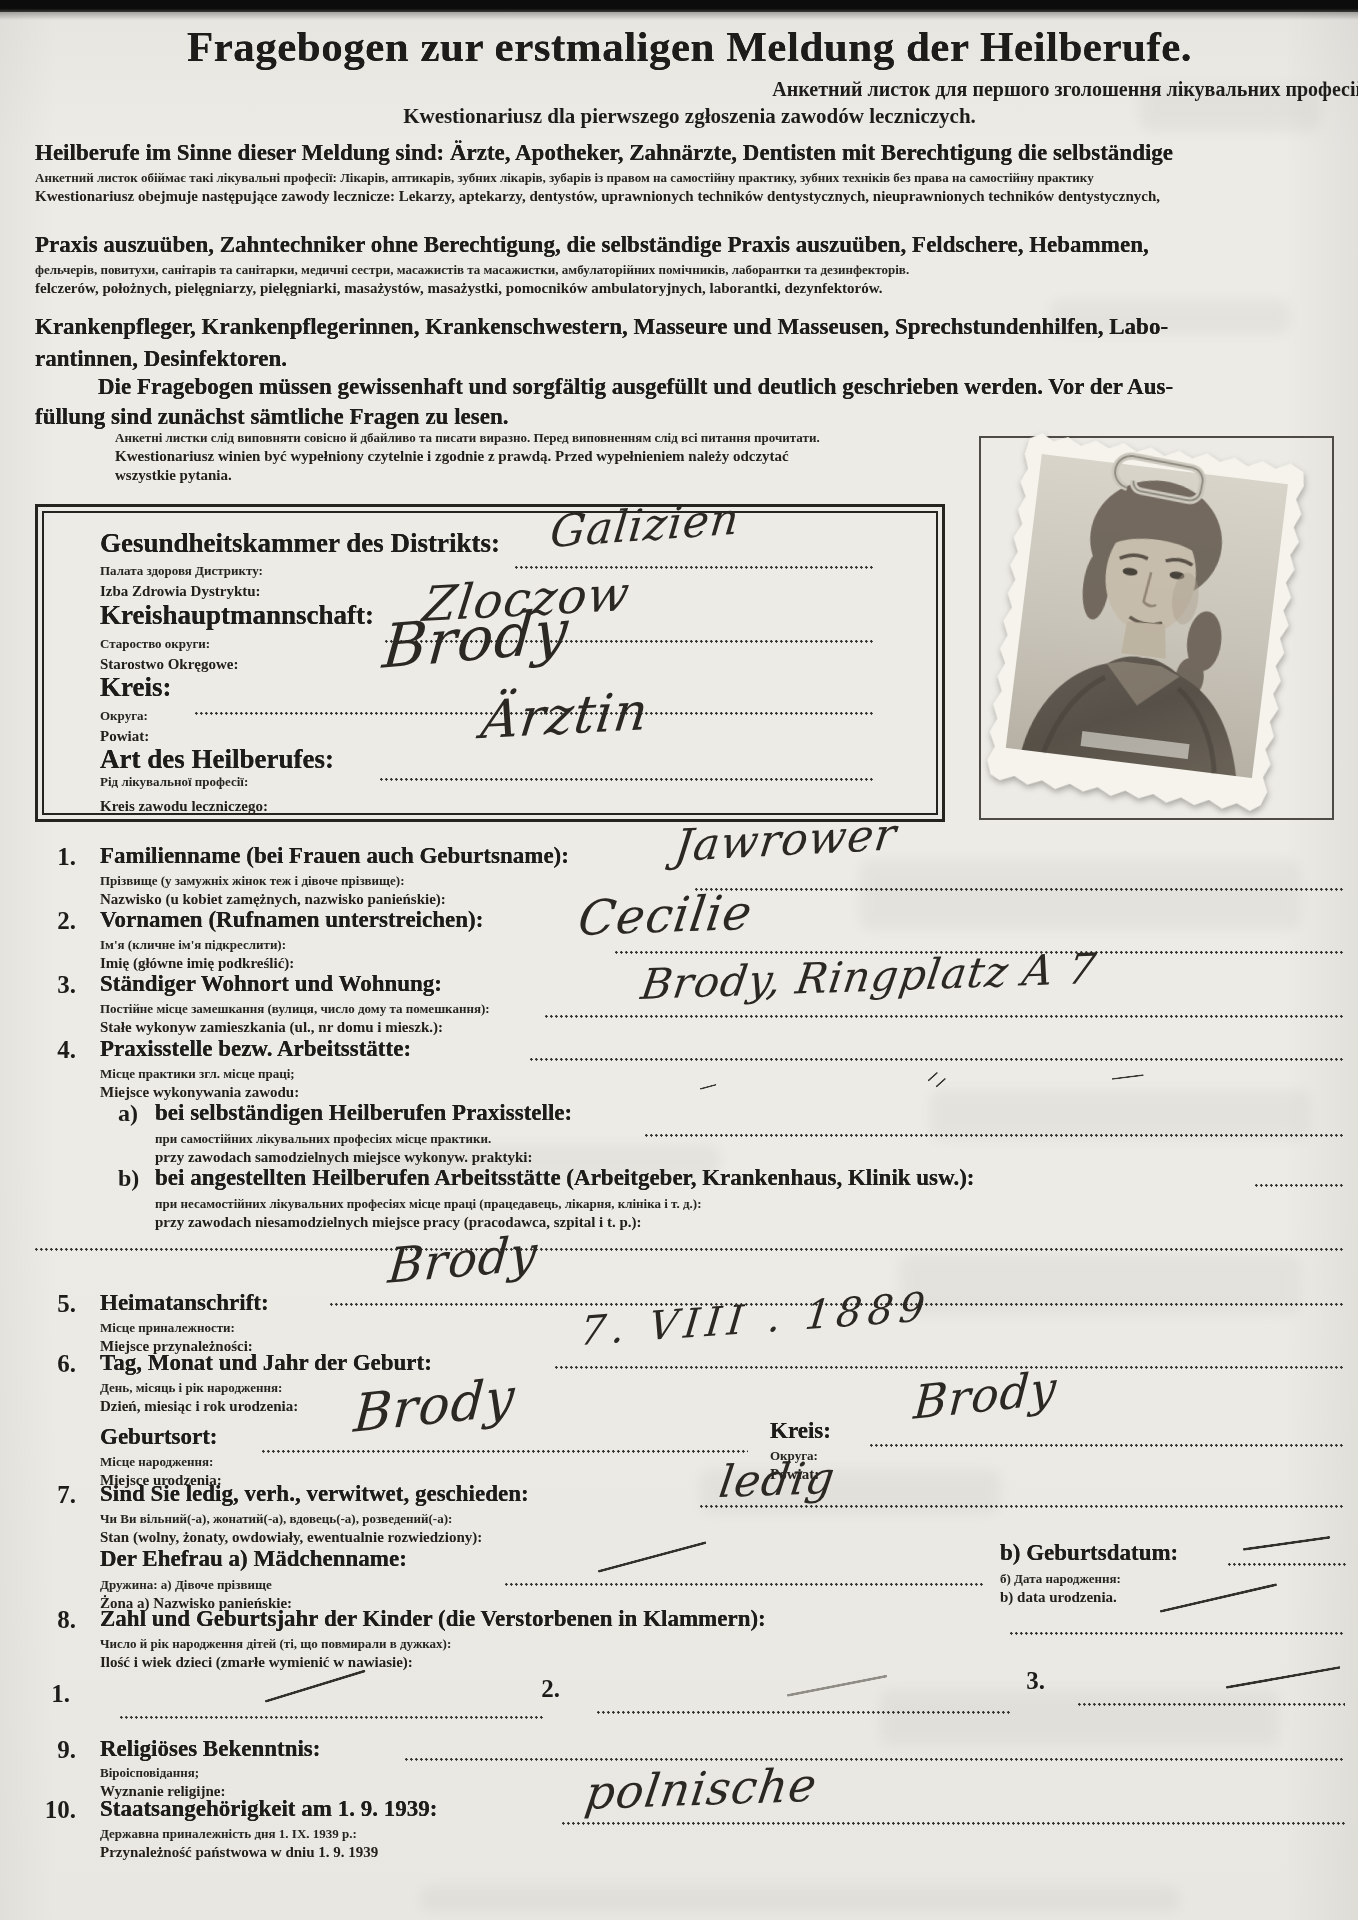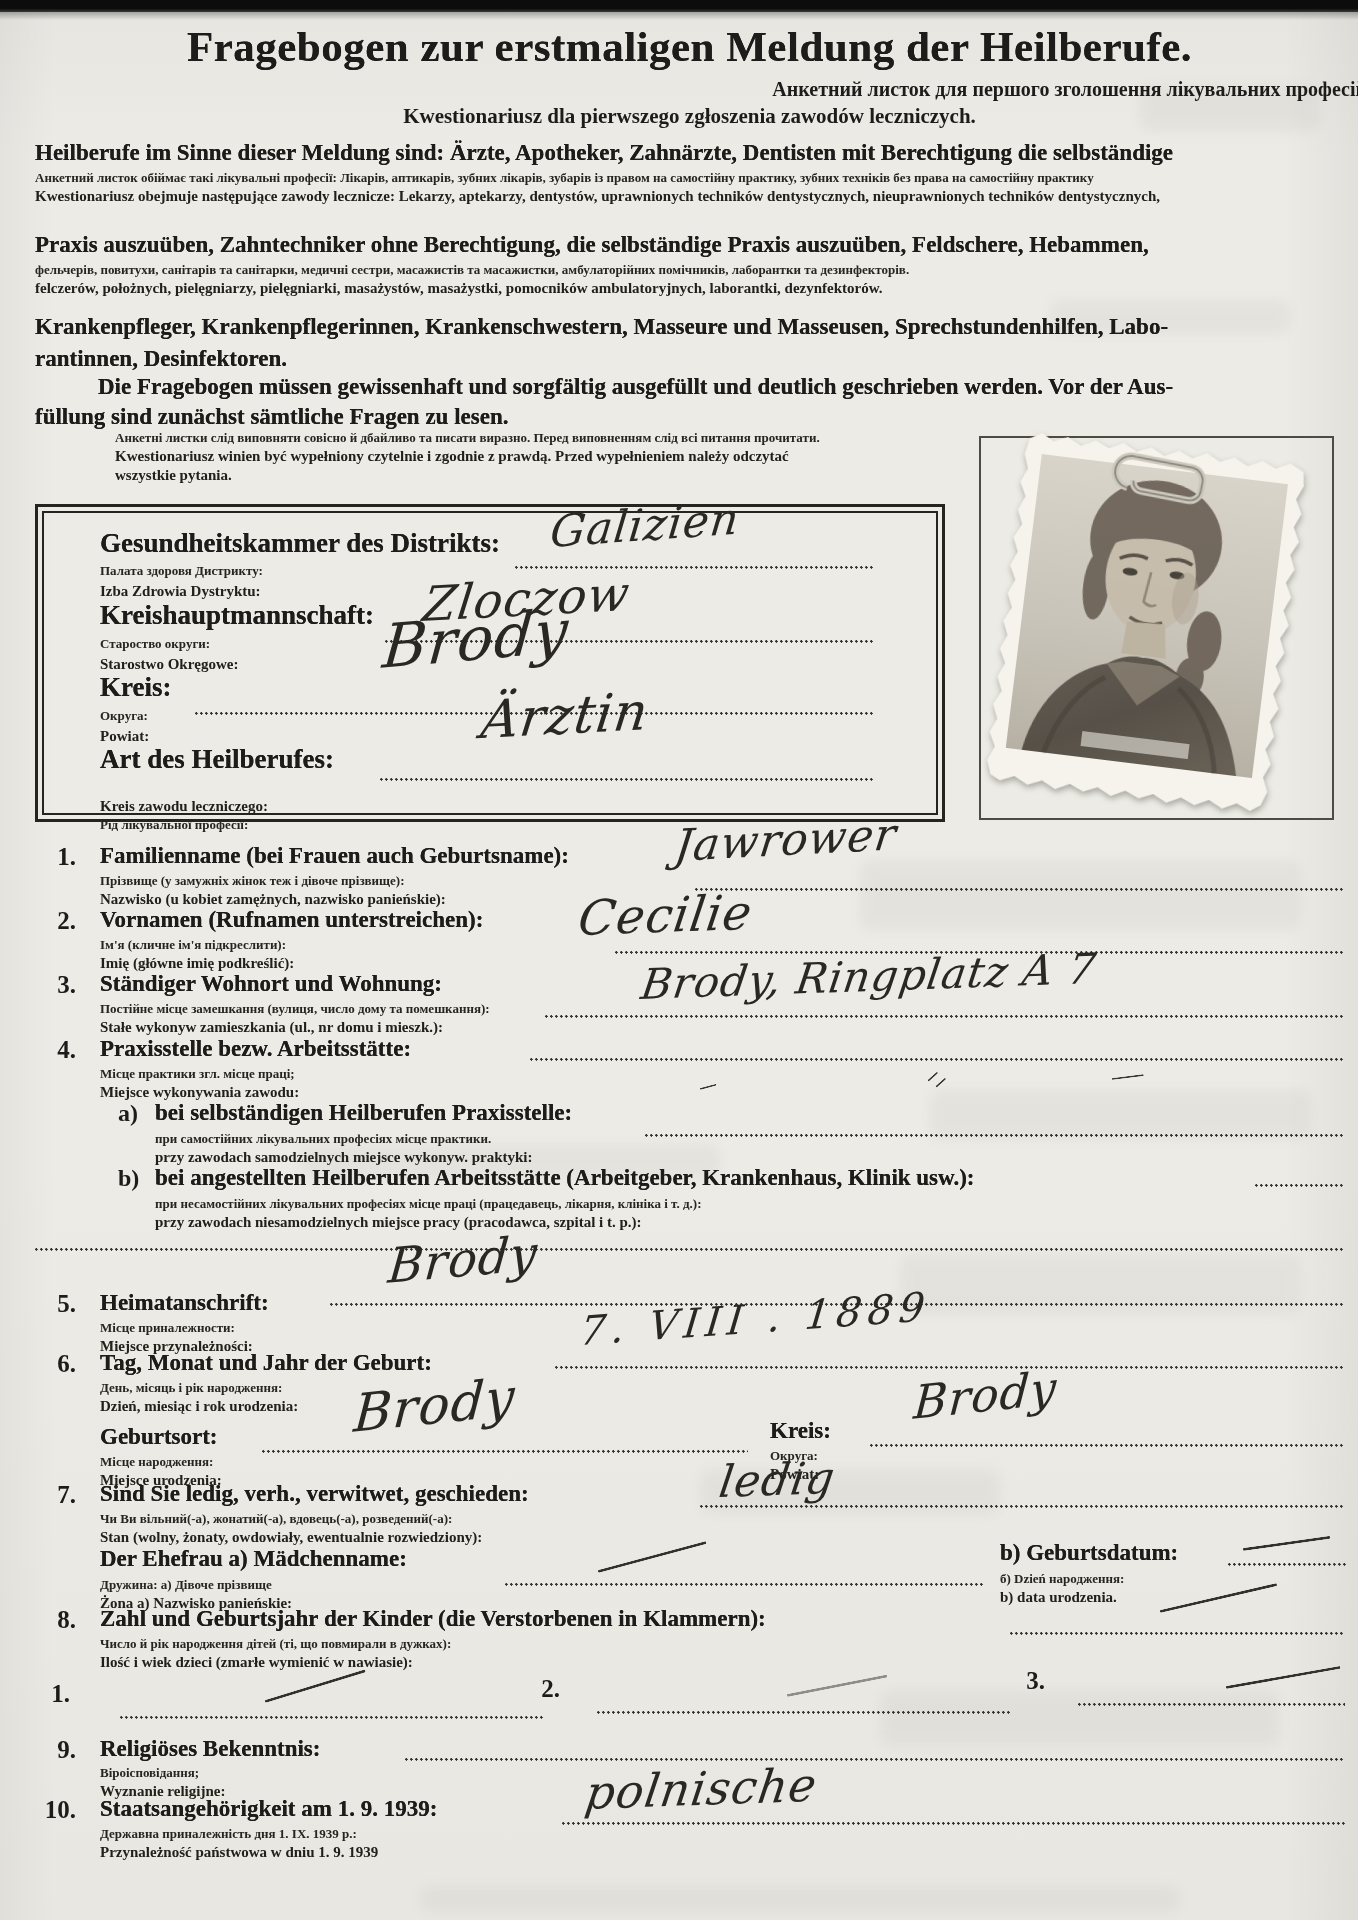--- a/index.html
+++ b/index.html
@@ -100,21 +100,21 @@
   </div>
   <div>
     <div class="abs de-lg" style="left:100px;top:672px">Kreis:</div>
     <div class="abs ua" style="left:100px;top:708px">Округа:</div>
     <div class="abs pl" style="left:100px;top:728px">Powiat:</div>
     <div class="abs dotted" style="left:195px;top:712px;width:680px"></div>
     <div class="abs hw" style="left:380px;top:612px;font-size:60px;transform:rotate(-5deg) skewX(-10deg)">Brody</div>
   </div>
   <div>
     <div class="abs de-lg" style="left:100px;top:744px">Art des Heilberufes:</div>
-    <div class="abs ua" style="left:100px;top:817px">Рід лікувальної професії:</div>
+    <div class="abs ua" style="left:100px;top:774px">Рід лікувальної професії:</div>
     <div class="abs pl" style="left:100px;top:798px">Kreis zawodu leczniczego:</div>
     <div class="abs dotted" style="left:380px;top:778px;width:495px"></div>
     <div class="abs hw" style="left:478px;top:690px;font-size:52px;transform:rotate(-3deg) skewX(-10deg)">Ärztin</div>
   </div>
 
   <div class="abs photo-frame" style="left:979px;top:436px;width:351px;height:380px"></div>
   <svg class="abs" style="left:1000px;top:442px;transform:rotate(7deg);filter:drop-shadow(1px 3px 3px rgba(40,38,32,.35))" width="292" height="362" viewBox="0 0 292 362">
     <defs>
       <linearGradient id="pgrad" x1="0" y1="0" x2="0" y2="1">
         <stop offset="0" stop-color="#d8d4ca"></stop>
@@ -256,21 +256,21 @@
 
   <div>
     <div class="abs de" style="left:100px;top:1546px">Der Ehefrau a) Mädchenname:</div>
     <div class="abs ua" style="left:100px;top:1577px">Дружина: а) Дівоче прізвище</div>
     <div class="abs pl" style="left:100px;top:1595px">Żona a) Nazwisko panieńskie:</div>
     <div class="abs dotted" style="left:505px;top:1583px;width:480px"></div>
     <div class="abs dash" style="left:598px;top:1570px;width:112px;transform:rotate(-15deg)"></div>
   </div>
   <div>
     <div class="abs de" style="left:1000px;top:1540px">b) Geburtsdatum:</div>
-    <div class="abs ua" style="left:1000px;top:1571px">б) Dzień народження:</div>
+    <div class="abs ua" style="left:1000px;top:1571px">б) Дата народження:</div>
     <div class="abs pl" style="left:1000px;top:1589px">b) data urodzenia.</div>
     <div class="abs dotted" style="left:1228px;top:1563px;width:120px"></div>
     <div class="abs dash" style="left:1243px;top:1548px;width:88px;transform:rotate(-8deg)"></div>
   </div>
 
   <div>
     <div class="abs num" style="left:28px;top:1606px">8.</div>
     <div class="abs de" style="left:100px;top:1606px">Zahl und Geburtsjahr der Kinder (die Verstorbenen in Klammern):</div>
     <div class="abs ua" style="left:100px;top:1636px">Число й рік народження дітей (ті, що повмирали в дужках):</div>
     <div class="abs pl" style="left:100px;top:1654px">Ilość i wiek dzieci (zmarłe wymienić w nawiasie):</div>

